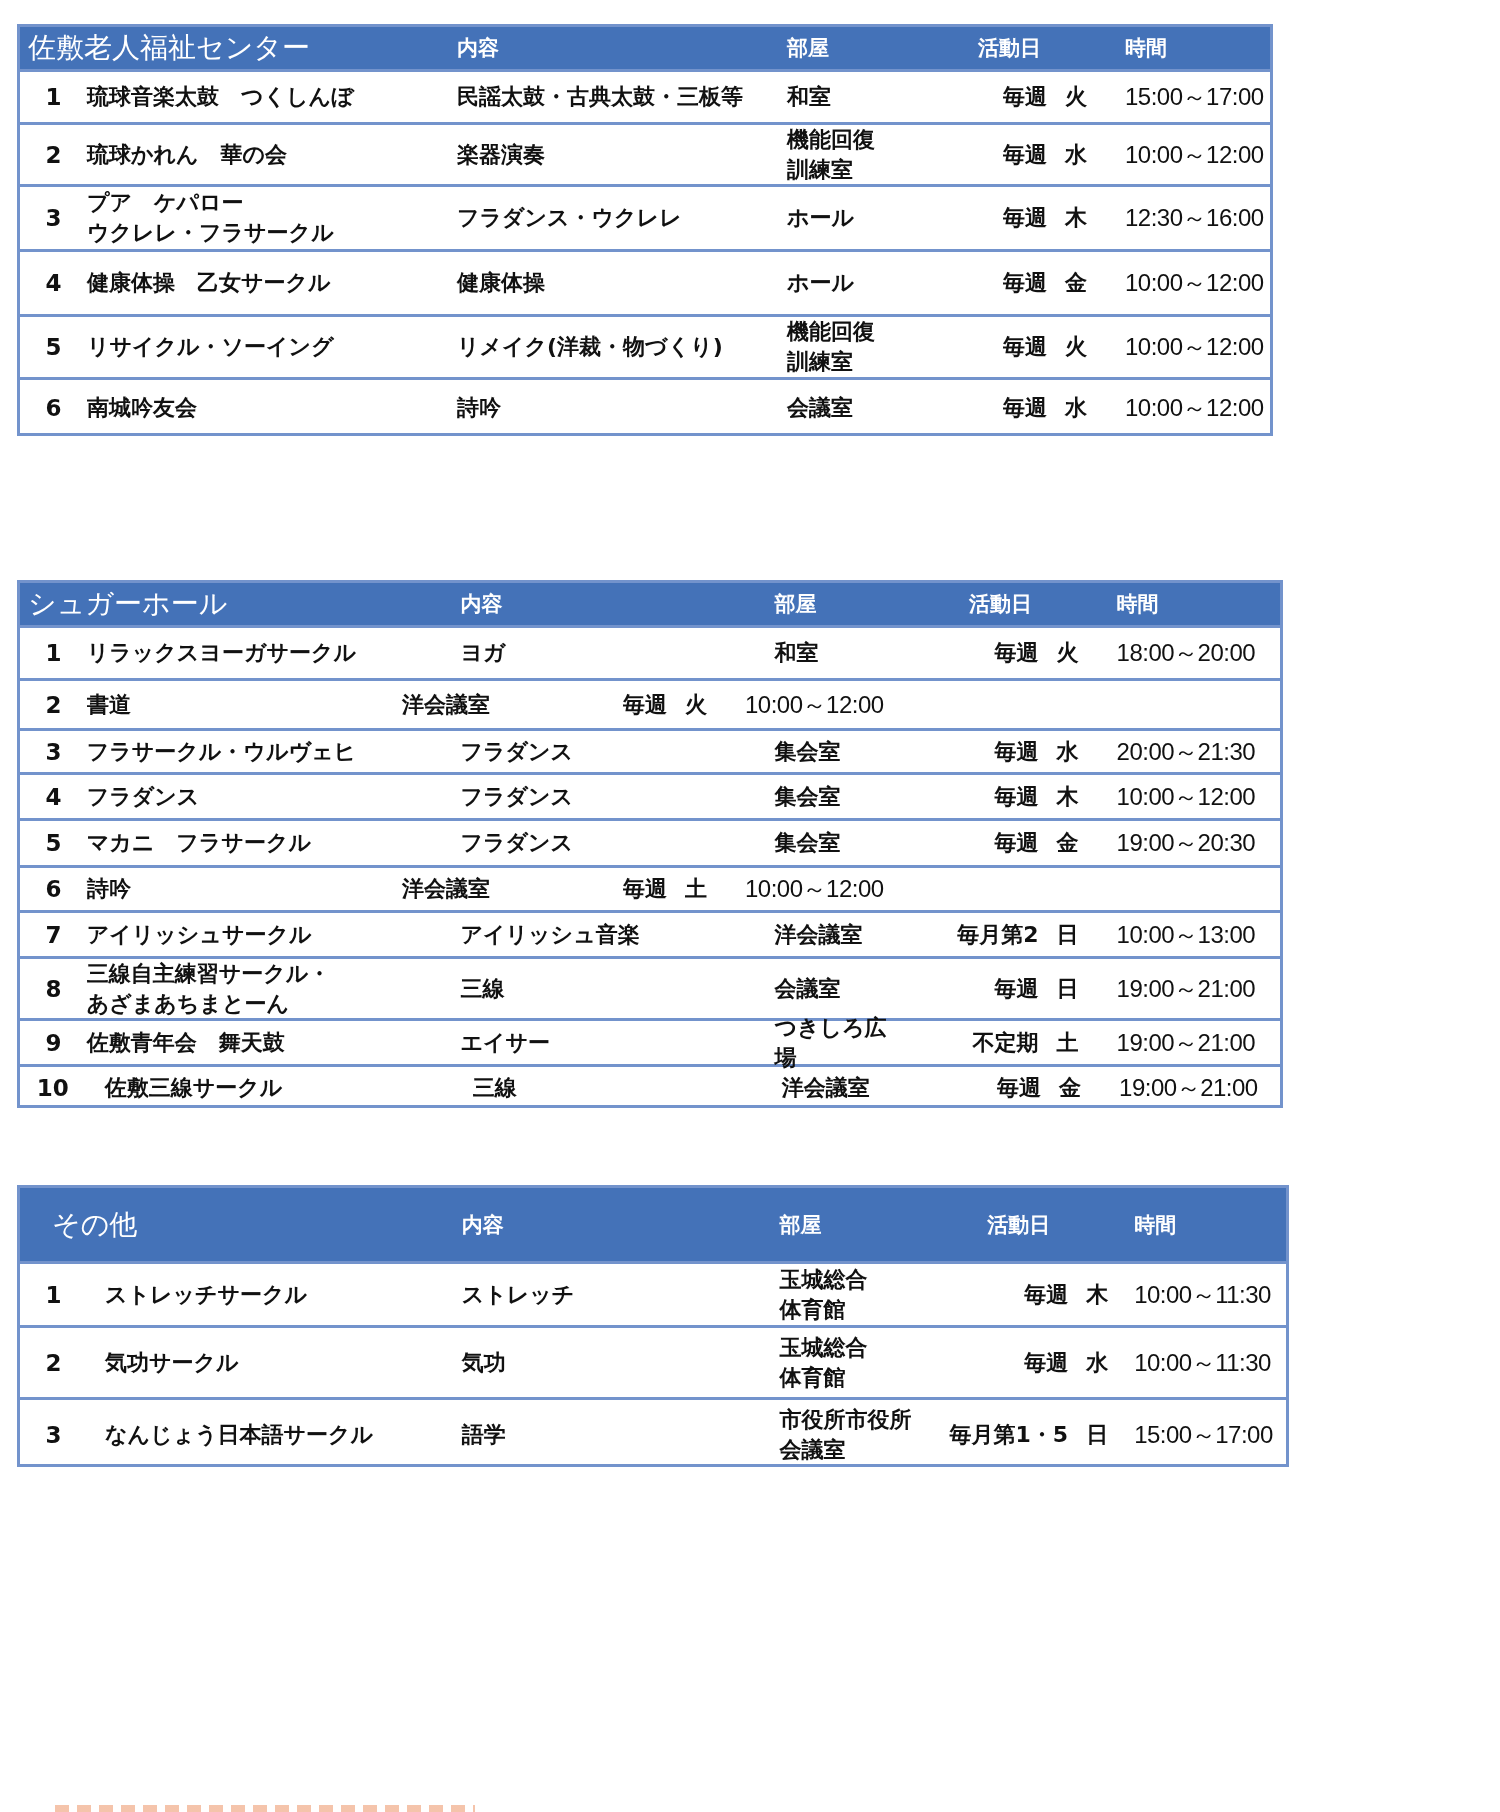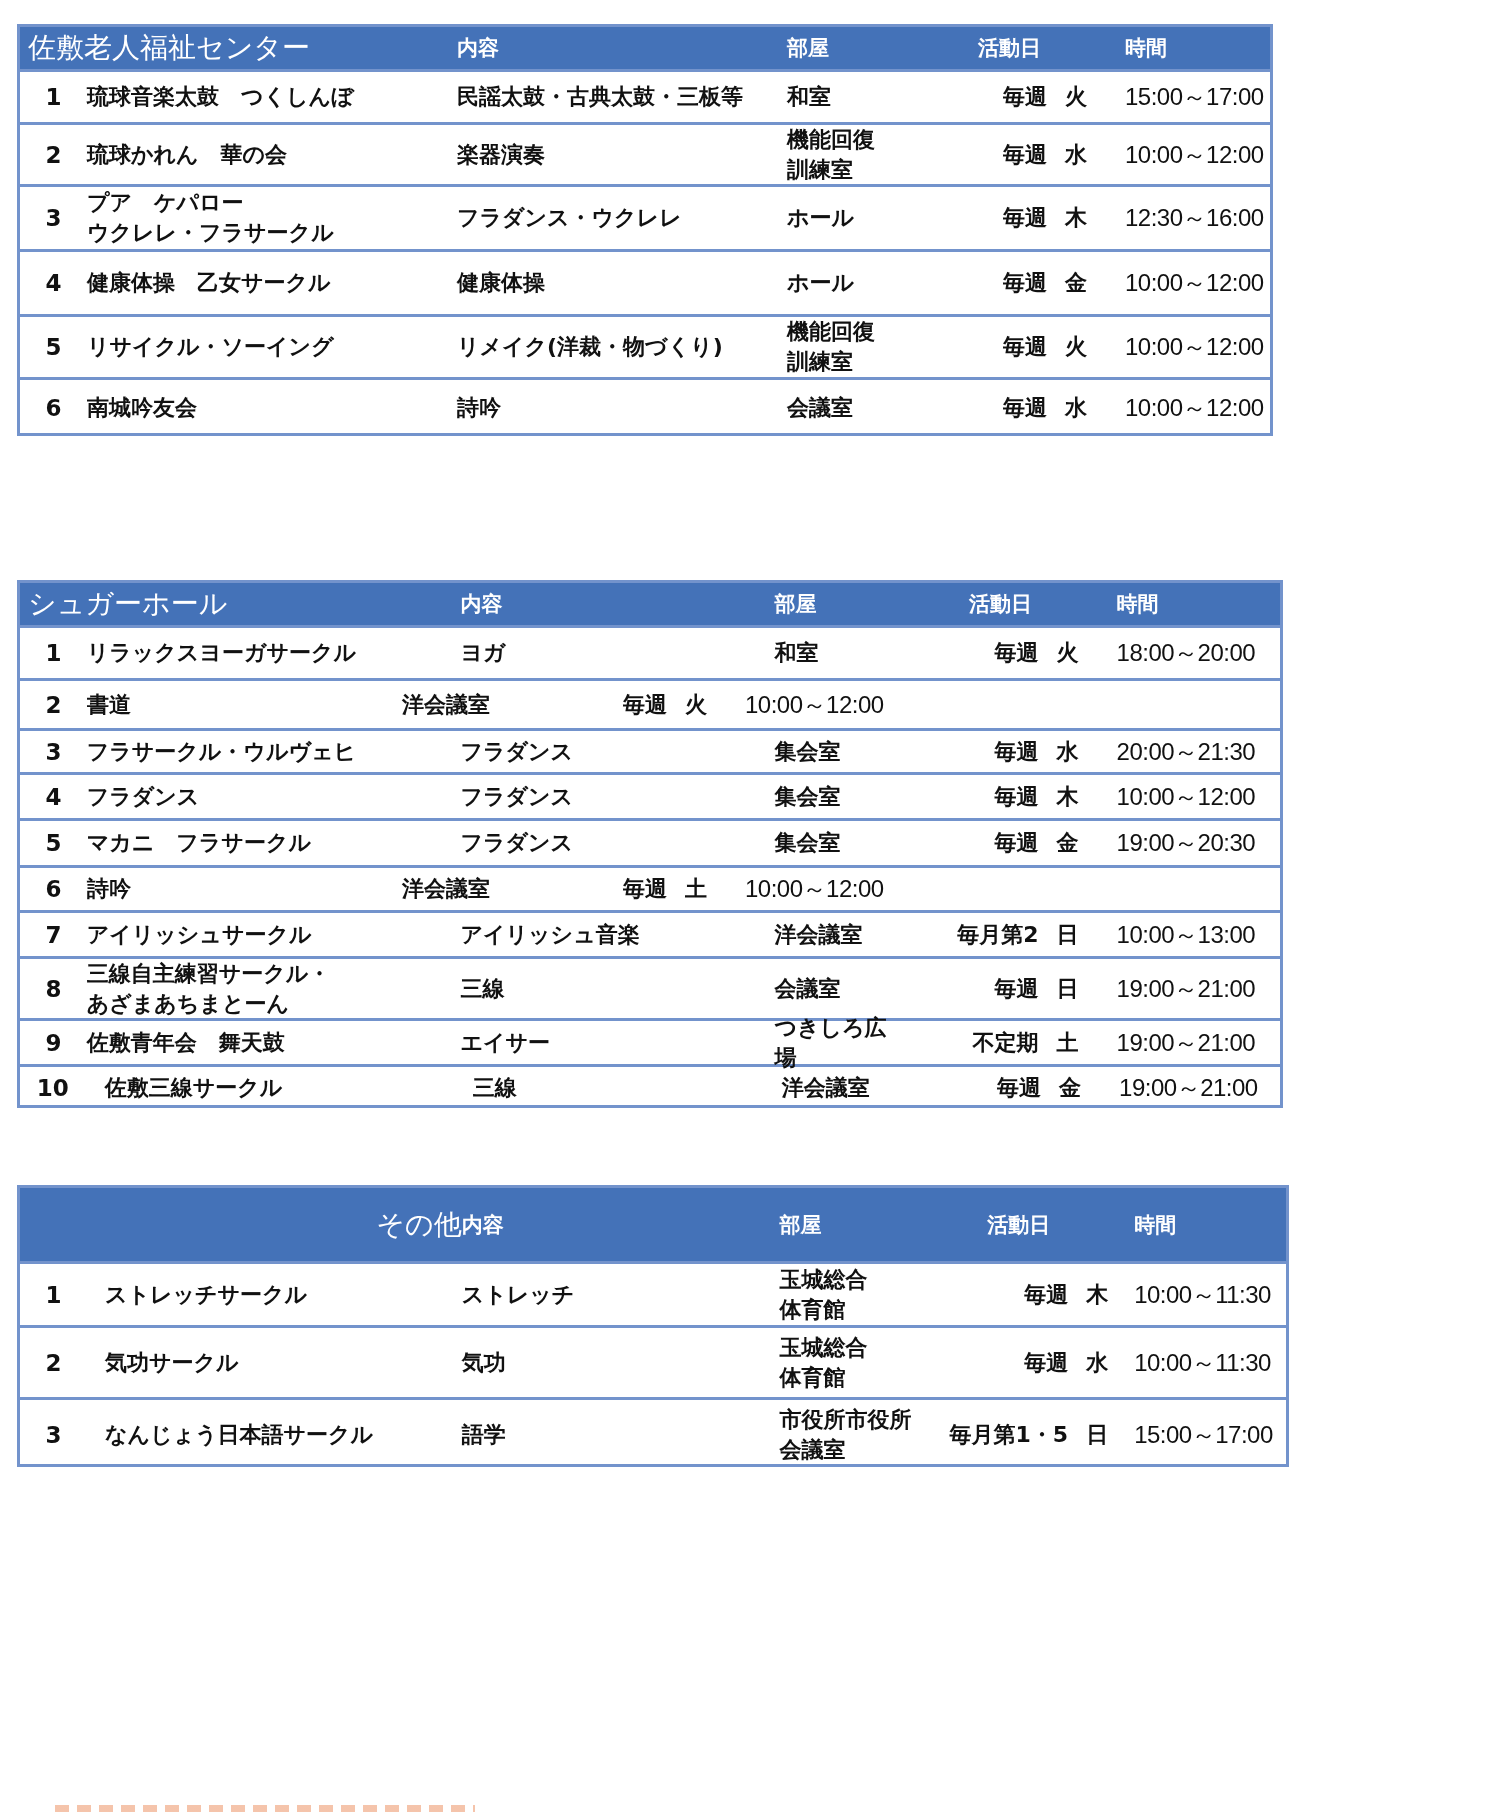--- a/index.html
+++ b/index.html
@@ -191,21 +191,21 @@
       <div class="cell" style="width:310px;">三線</div>
       <div class="cell" style="width:130px; padding-left:5px;">洋会議室</div>
       <div class="cell day" style="width:210px;"><span>毎週</span><span>金</span></div>
       <div class="cell time" style="width:172px; padding-left:8px;">19:00～21:00</div>
     </div>
   </div>
 </div>
 
 <div class="tbl" style="left:17px; top:1185px; width:1272px; height:282px;">
   <div class="hdr" style="height:76px;">
-    <div class="cell title" style="width:442px; padding-left:32px;text-align:right;">その他</div>
+    <div class="cell title" style="width:442px; padding-left:32px;">その他</div>
     <div class="cell" style="width:310px;">内容</div>
     <div class="cell" style="width:148px; padding-left:8px;">部屋</div>
     <div class="cell" style="width:207px; padding-left:68px;">活動日</div>
     <div class="cell" style="width:160px; padding-left:8px;">時間</div>
   </div>
   <div class="rows">
     <div class="row" style="height:64px;">
       <div class="cell num" style="width:67px;">1</div>
       <div class="cell" style="width:375px; padding-left:18px;">ストレッチサークル</div>
       <div class="cell" style="width:310px;">ストレッチ</div>

